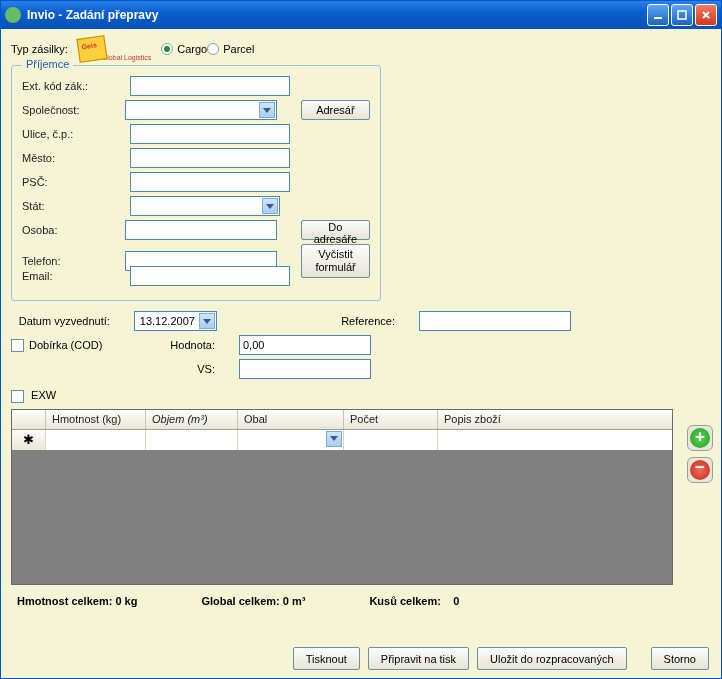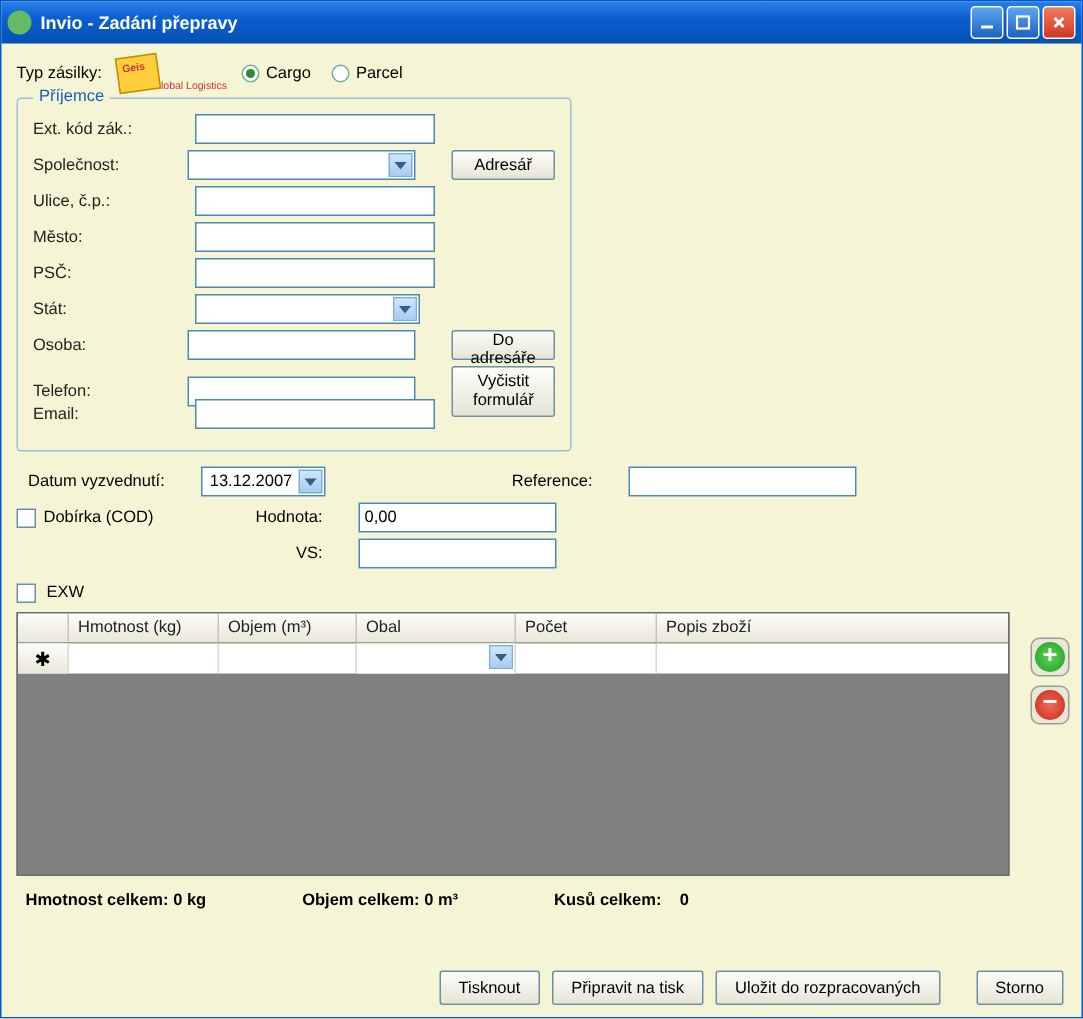--- a/index.html
+++ b/index.html
@@ -60,21 +60,21 @@
   }
   .logo::after {
     content: "Geis";
     position: absolute;
     left: 3px; top: 4px;
     font-size: 7px; font-weight: bold; color: #c33;
   }
   .logo-sub {
     font-size: 7px; color: #c33; margin-left: -4px; margin-top: 16px;
   }
-  .radio-group { display: flex; gap: 14px; align-items: center; }
+  .radio-group { display: flex; align-items: center; }
   .radio {
     display: inline-flex; align-items: center; gap: 4px; cursor: pointer;
   }
   .radio .circle {
     width: 12px; height: 12px; border: 1px solid #7a9; border-radius: 50%;
     display: flex; align-items: center; justify-content: center; background: #fff;
   }
   .radio.checked .circle::after {
     content: ""; width: 6px; height: 6px; border-radius: 50%; background: #2b8a3e;
   }
@@ -157,21 +157,21 @@
     border-bottom: 1px solid #a0a090;
   }
   .gh {
     border-right: 1px solid #c6c5b5;
     padding: 3px 6px;
     font-size: 11px;
     color: #222;
   }
   .gh0 { width: 34px; }
   .gh1 { width: 100px; }
-  .gh2 { width: 92px; }
+  .gh2 { width: 92px; font-style: italic; }
   .gh3 { width: 106px; }
   .gh4 { width: 94px; }
   .gh5 { flex: 1; border-right: none; }
   .grid-row {
     display: flex; height: 20px; background: #fff;
   }
   .gc {
     border-right: 1px solid #d8d8c6;
     height: 20px;
   }
@@ -378,21 +378,21 @@
     <div class="round-btn rb-del">
       <div class="glyph">−</div>
     </div>
 
     <div class="totals">
       <span>
         <span>Hmotnost celkem:</span>
         <span>0 kg</span>
       </span>
       <span>
-        <span>Objem celkem:</span>
+        <span>Global celkem:</span>
         <span>0 m³</span>
       </span>
       <span>
         <span>Kusů celkem:</span>
         &nbsp;&nbsp;
         <span>0</span>
       </span>
     </div>
 
     <div class="footer-btns">

